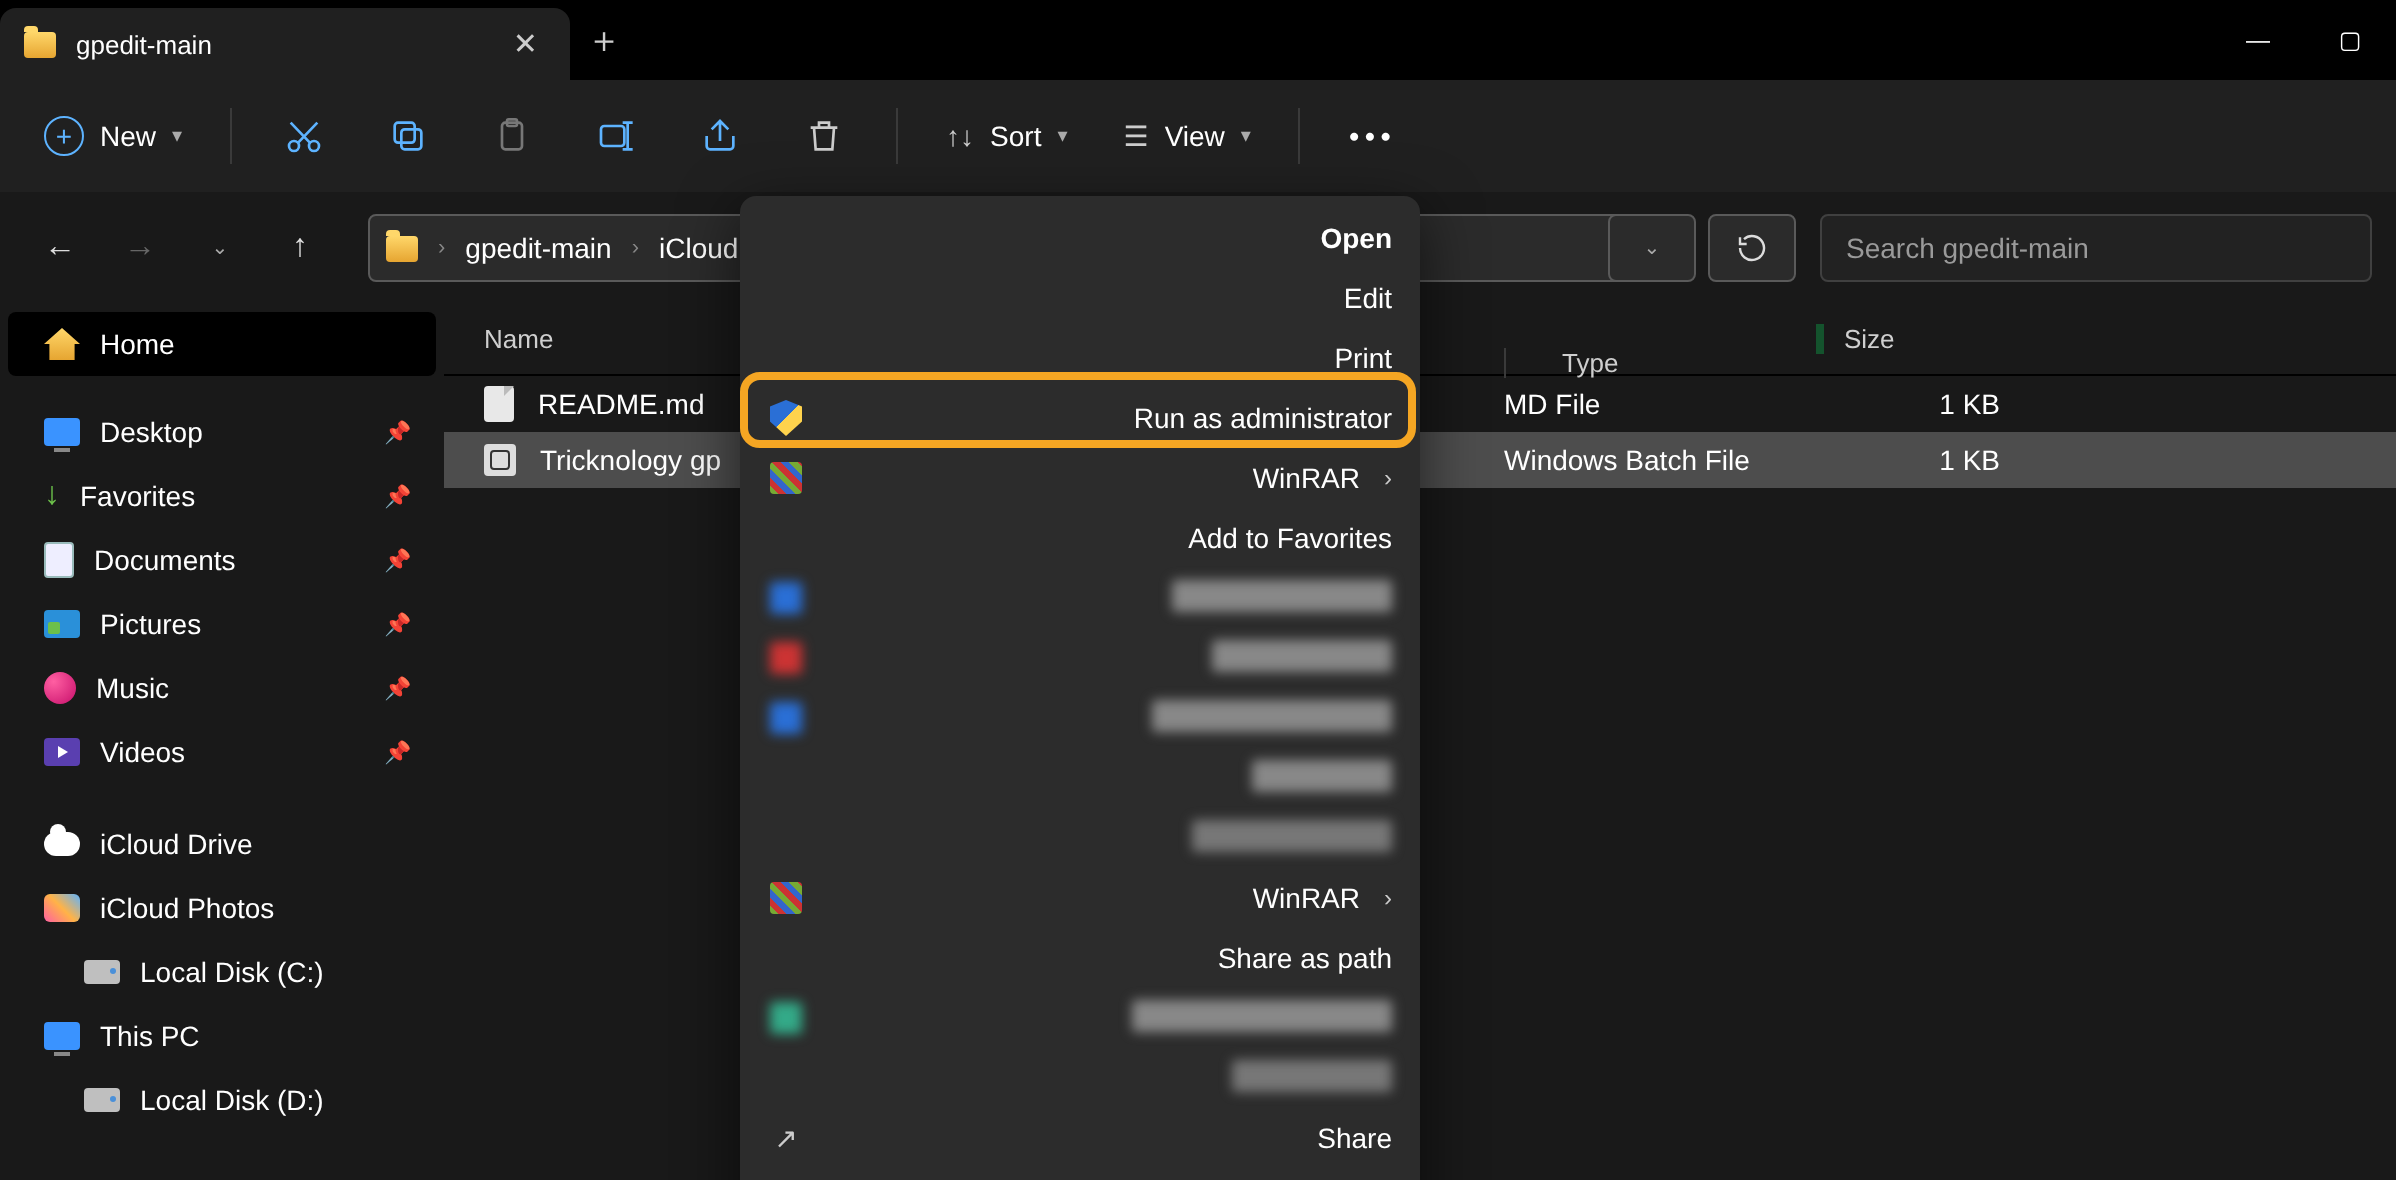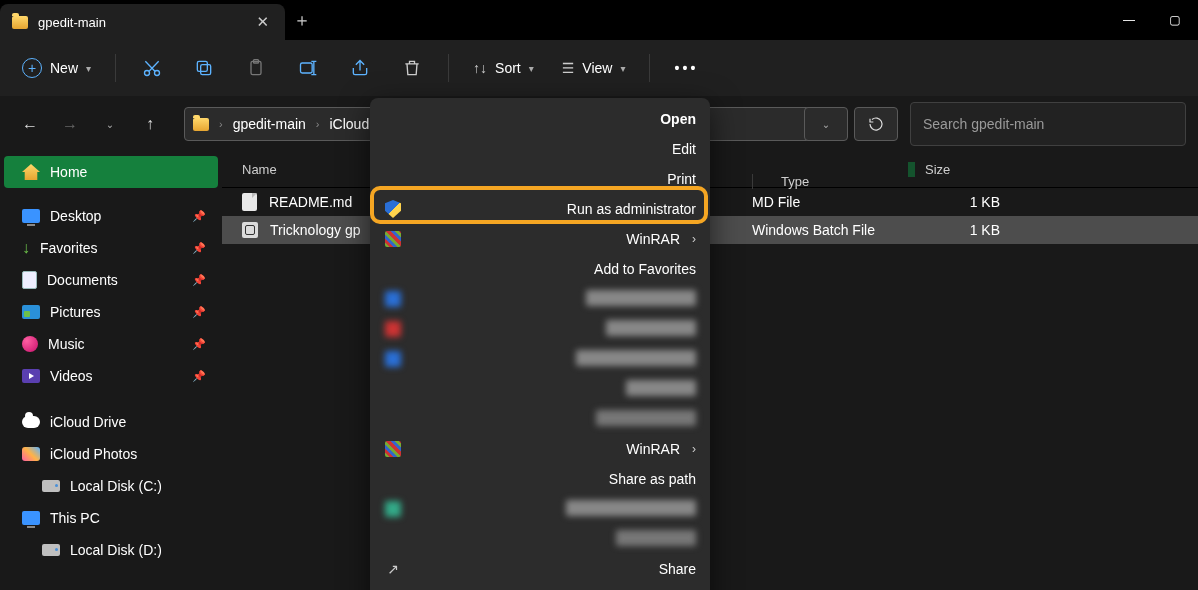--- a/index.html
+++ b/index.html
@@ -23,38 +23,38 @@
   .chev { font-size:10px; color:#aaa; }
 
   
   .navbar { height:56px; background:#191919; display:flex; align-items:center; padding:0 12px; gap:4px; }
   .nav-btn { width:36px; height:36px; display:flex; align-items:center; justify-content:center; color:#ddd; font-size:16px; }
   .addr { flex:0 0 660px; height:34px; border:1px solid #5a5a5a; border-radius:4px; display:flex; align-items:center; padding:0 8px; gap:10px; background:#2b2b2b; margin-left:12px;}
   .addr .crumb { color:#fff; }
   .addr .sep { color:#888; font-size:11px; }
   .addr-extra { display:flex; margin-left:-50px; }
   .addr-drop, .addr-refresh { width:44px; height:34px; border:1px solid #5a5a5a; border-radius:4px; display:flex; align-items:center; justify-content:center; margin-left:6px; background:#2b2b2b;}
-  .search { flex:1; height:44px; border:1px solid #404040; border-radius:4px; display:flex; align-items:center; padding:2px 12px; margin-left:8px; background:#222; color:#9a9a9a;}
+  .search { flex:1; height:34px; border:1px solid #404040; border-radius:4px; display:flex; align-items:center; padding:2px 12px; margin-left:8px; background:#222; color:#9a9a9a;}
 
   
   .main { display:flex; height:calc(590px - 40px - 56px - 56px); background:#191919; }
   .sidebar { width:222px; background:#191919; padding:4px 0; overflow:hidden;}
   .sb-item { display:flex; align-items:center; height:32px; padding:0 12px 0 18px; gap:10px; border-radius:4px; margin:0 4px;}
-  .sb-item.home { background:#15803d; margin-bottom:12px;}
+  .sb-item.home { background:#000000; margin-bottom:12px;}
   .sb-item .label { flex:1; }
   .sb-item .pin { color:#8a8a8a; font-size:11px;}
   .sb-sub { padding-left:38px !important; }
   .sb-gap { height:14px; }
 
   .content { flex:1; position:relative; background:#191919; }
   .columns { display:flex; height:36px; align-items:center; border-bottom:1px solid #000; padding-left:20px;}
   .col { color:#cfcfcf; font-size:13px; }
   .col.name { width:510px; }
   .col.type { width:156px; border-left:1px solid #3a3a3a; padding-left:28px;margin-top:24px;}
-  .col.size { width:96px; border-left:7px solid #14532d; padding-left:10px;}
+  .col.size { width:96px; border-left:4px solid #14532d; padding-left:10px;}
 
   .row { display:flex; align-items:center; height:28px; padding-left:20px; gap:12px;}
   .row .fname { width:498px; display:flex; align-items:center; gap:12px;}
   .row .ftype { width:156px; }
   .row .fsize { width:80px; text-align:right; }
   .row.selected { background:#4d4d4d; }
   .row.selected .fname{ width:498px; }
 
   
   .ctx { position:absolute; left:370px; top:98px; width:340px; background:#2c2c2c; border-radius:8px; box-shadow:0 8px 30px rgba(0,0,0,.6); padding:6px 0; z-index:50;}

